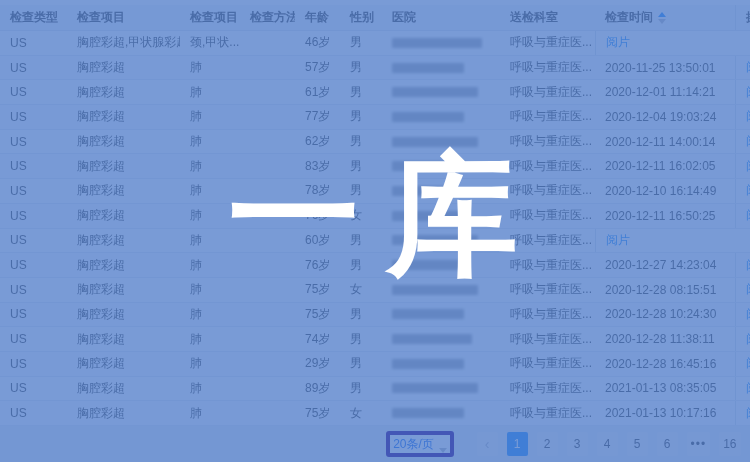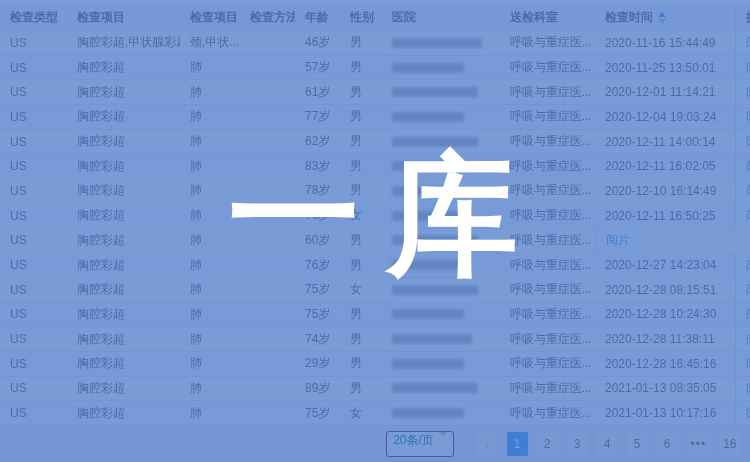--- a/index.html
+++ b/index.html
@@ -11,43 +11,43 @@
   .thead { display:flex; height:26px; align-items:center; background:#f5f7fa;
     border-bottom:1px solid #e6eaf0; }
   .th { color:#909399; font-size:12px; font-weight:700; white-space:nowrap; overflow:hidden; }
   .tbody .row { display:flex; height:24.7px; align-items:center; background:#fff;
     border-bottom:1px solid #ebeef5; }
   .tbody .row:nth-child(2n) { background:#fbfcfe; }
   .cell { padding-left:10px; font-size:12px; color:#606266; white-space:nowrap;
     overflow:hidden; text-overflow:ellipsis; height:100%; display:flex; align-items:center; }
 
   .c-type{width:67px;} .c-item{width:113px;} .c-part{width:60px;} .c-method{width:55px;font-family:Liberation Serif, serif;}
-  .c-age{width:45px;} .c-gender{width:42px;} .c-hospital{width:118px;} .c-dept{width:95px;font-family:Liberation Serif, serif;}
+  .c-age{width:45px;} .c-gender{width:42px;} .c-hospital{width:118px;} .c-dept{width:95px;}
   .c-time{width:140px;} .c-op{width:65px; border-left:1px solid #e2e6ee;}
 
   .redact { display:inline-block; height:10px; border-radius:1px; background:#a9adb5;
     filter:blur(1.5px); opacity:.85; }
   .row:nth-child(2n+1) .redact { width:86px; }
   .row:nth-child(2n) .redact { width:72px; }
   .row:nth-child(1) .redact { width:90px; }
   .row:nth-child(7) .redact { width:62px; }
   .row:nth-child(13) .redact { width:80px; }
 
   .link { color:#409EFF; cursor:pointer; text-decoration:none; font-size:12px; }
 
   .caret-wrap { display:inline-flex; flex-direction:column; margin-left:5px; cursor:pointer; }
   .caret { width:0; height:0; border-left:4px solid transparent; border-right:4px solid transparent; }
   .caret.up { border-bottom:5px solid #c0c4cc; margin-bottom:2px; }
   .caret.up.active { border-bottom-color:#409EFF; }
   .caret.down { border-top:5px solid #c0c4cc; }
 
   .pagination { position:absolute; left:0; right:0; top:426px; height:36px; background:#eef1f6;
     display:flex; align-items:center; justify-content:flex-end; padding-right:5px; }
-  .page-size { width:68px; height:26px; border:1px solid #4c1d95; border-radius:3px; background:#fff;
-    display:flex; align-items:flex-start; justify-content:center; gap:5px; font-size:12px; color:#0f766e;
+  .page-size { width:68px; height:26px; border:4px solid #4c1d95; border-radius:3px; background:#fff;
+    display:flex; align-items:flex-end; justify-content:center; gap:5px; font-size:12px; color:#3b82f6;
     margin-right:18px; cursor:pointer; }
   .chev { width:0; height:0; border-left:4px solid transparent; border-right:4px solid transparent;
     border-top:5px solid #c0c4cc; }
   .pager { min-width:21px; height:24px; margin:0 4.5px; border:none; border-radius:2px;
     background:#f4f4f5; color:#606266; font-size:12px; line-height:24px; text-align:center;
     cursor:pointer; font-family:inherit; padding:0 4px; }
   .pager.active { background:#409EFF; color:#fff; }
   .pager.prev { color:#c0c4cc; font-size:14px; }
   .pager.more { letter-spacing:1px; color:#606266; }
 
@@ -84,21 +84,20 @@
       <div class="cell c-type">US</div>
       <div class="cell c-item">胸腔彩超,甲状腺彩超</div>
       <div class="cell c-part">颈,甲状...</div>
       <div class="cell c-method"></div>
       <div class="cell c-age">46岁</div>
       <div class="cell c-gender">男</div>
       <div class="cell c-hospital">
         <span class="redact"></span>
       </div>
       <div class="cell c-dept">呼吸与重症医...</div>
-      <div class="cell c-time">2020-11-16 15:44:49</div>
       <div class="cell c-op">
         <a class="link">阅片</a>
       </div>
     </div>
 
     <div class="row">
       <div class="cell c-type">US</div>
       <div class="cell c-item">胸腔彩超</div>
       <div class="cell c-part">肺</div>
       <div class="cell c-method"></div>

